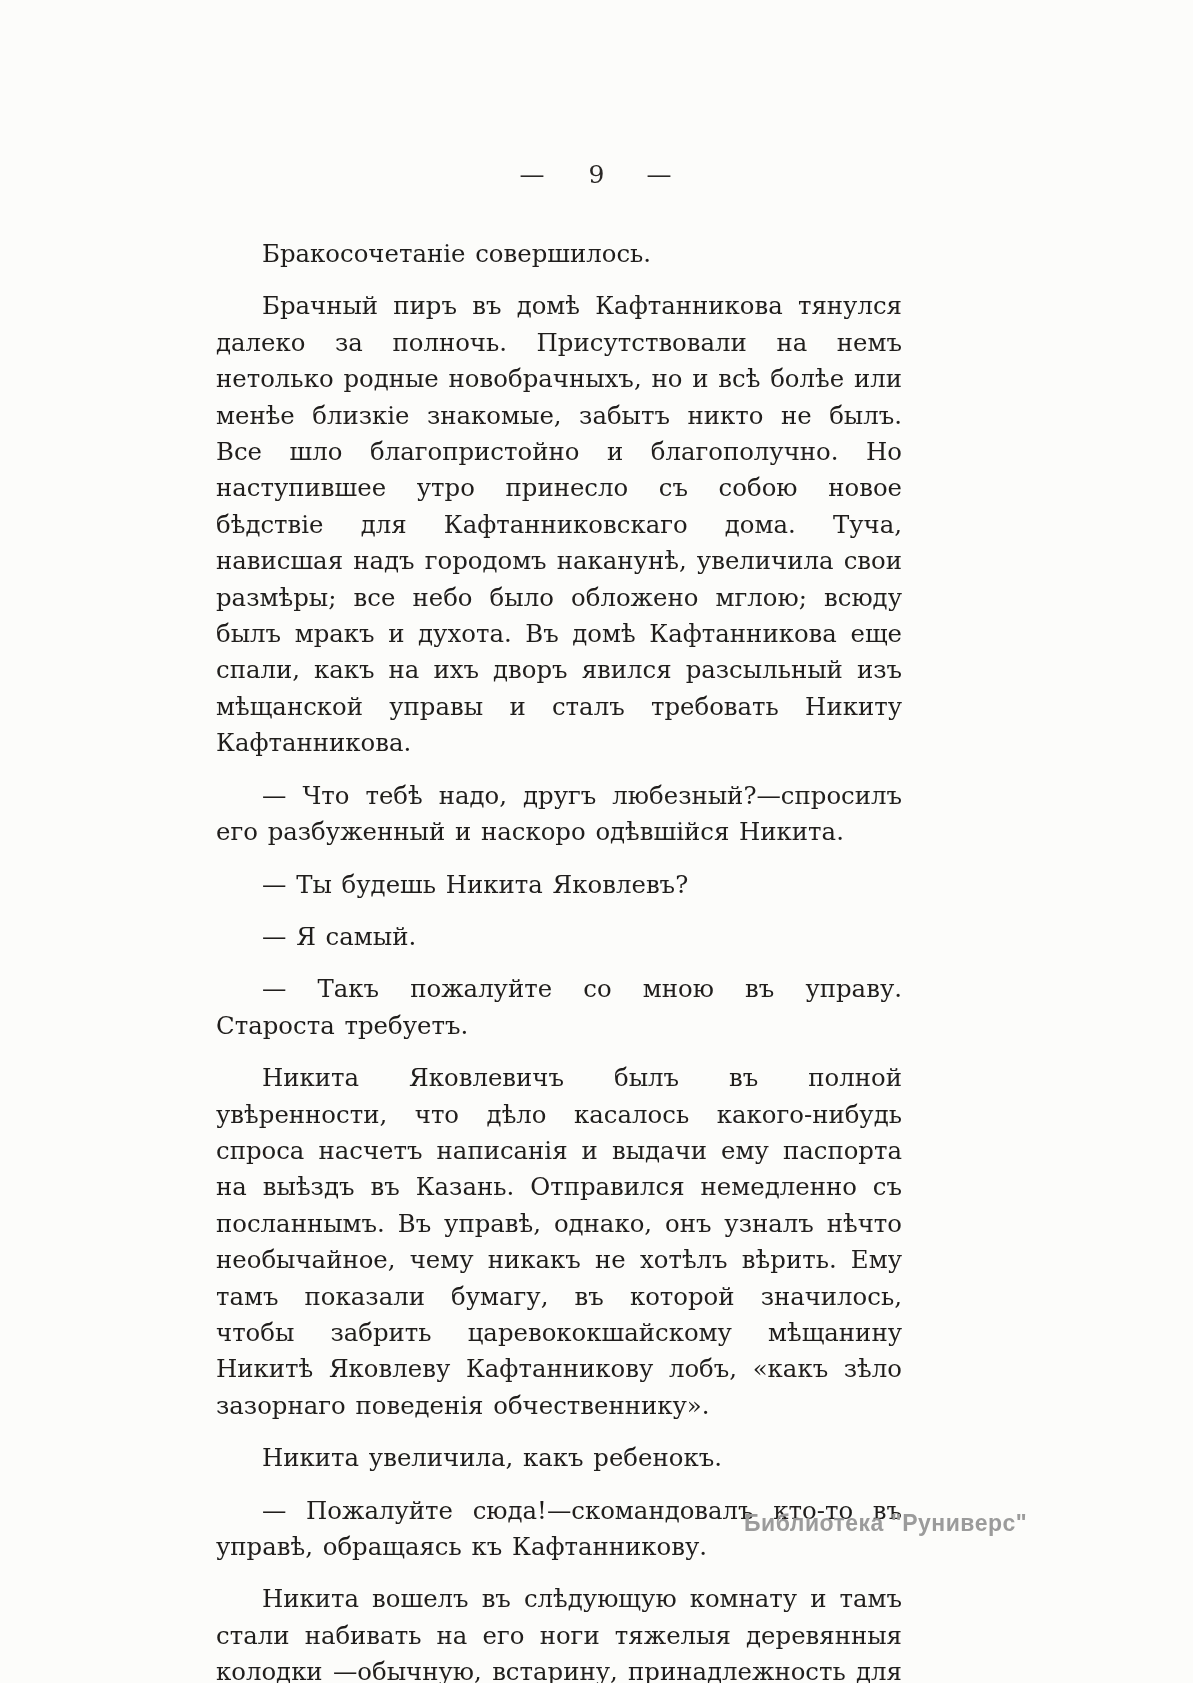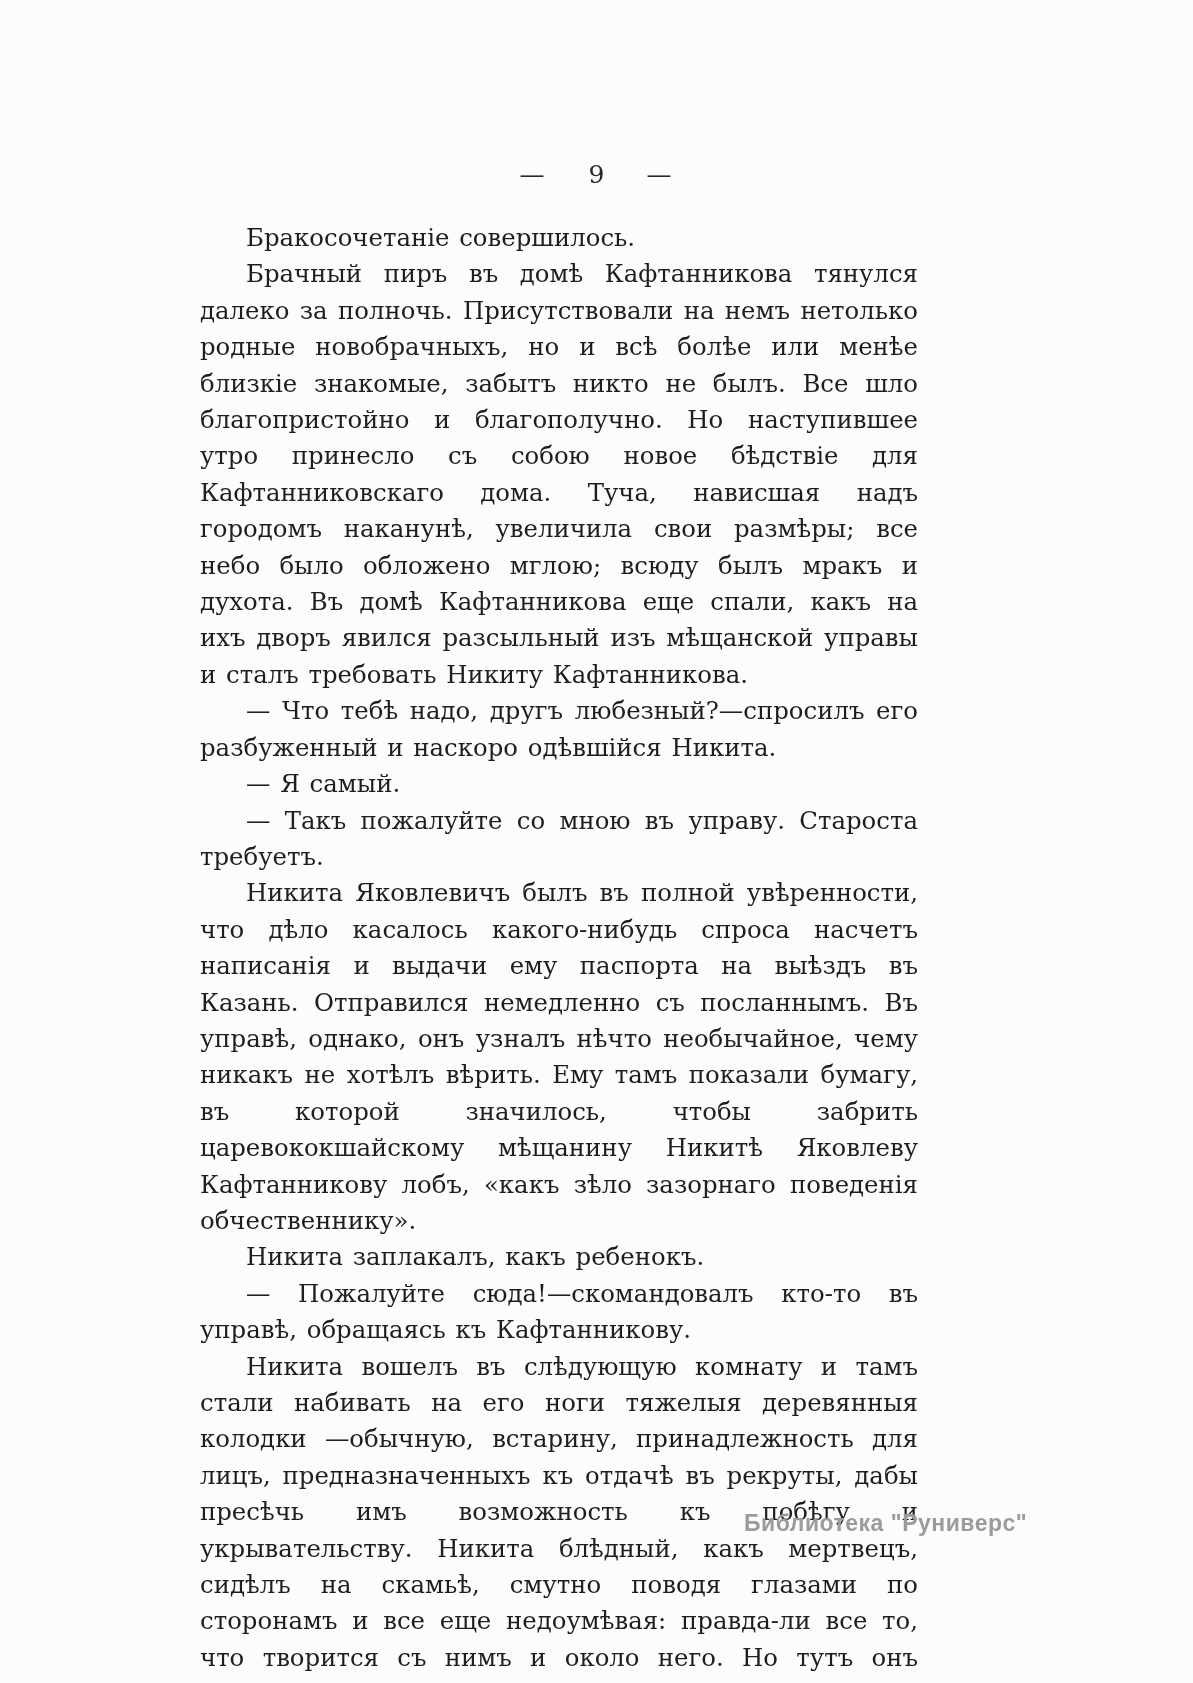--- a/index.html
+++ b/index.html
@@ -33,21 +33,21 @@
   .page-header .dash {
     letter-spacing: 2px;
   }
   .text-column {
     position: absolute;
     left: 200px;
     top: 220px;
     width: 718px;
   }
   .para {
-    margin: 0;
+    margin: 16px;
     font-size: 24.4px;
     line-height: 36.4px;
     text-align: justify;
     text-indent: 46px;
     word-spacing: 2px;
     color: #201e1c;
   }
   .watermark {
     position: absolute;
     left: 744px;
@@ -67,23 +67,24 @@
   <div class="page-header">
     <span class="dash">—</span>
     <span class="num">9</span>
     <span class="dash">—</span>
   </div>
 
   <div class="text-column">
       <p class="para">Бракосочетаніе совершилось.</p>
       <p class="para">Брачный пиръ въ домѣ Кафтанникова тянулся далеко за полночь. Присутствовали на немъ нетолько родные новобрачныхъ, но и всѣ болѣе или менѣе близкіе знакомые, забытъ никто не былъ. Все шло благопристойно и благополучно. Но наступившее утро принесло съ собою новое бѣдствіе для Кафтанниковскаго дома. Туча, нависшая надъ городомъ наканунѣ, увеличила свои размѣры; все небо было обложено мглою; всюду былъ мракъ и духота. Въ домѣ Кафтанникова еще спали, какъ на ихъ дворъ явился разсыльный изъ мѣщанской управы и сталъ требовать Никиту Кафтанникова.</p>
       <p class="para">— Что тебѣ надо, другъ любезный?—спросилъ его разбуженный и наскоро одѣвшійся Никита.</p>
+      <p class="para">— Ты будешь Никита Яковлевъ?</p>
       <p class="para">— Я самый.</p>
       <p class="para">— Такъ пожалуйте со мною въ управу. Староста требуетъ.</p>
       <p class="para">Никита Яковлевичъ былъ въ полной увѣренности, что дѣло касалось какого-нибудь спроса насчетъ написанія и выдачи ему паспорта на выѣздъ въ Казань. Отправился немедленно съ посланнымъ. Въ управѣ, однако, онъ узналъ нѣчто необычайное, чему никакъ не хотѣлъ вѣрить. Ему тамъ показали бумагу, въ которой значилось, чтобы забрить царевококшайскому мѣщанину Никитѣ Яковлеву Кафтанникову лобъ, «какъ зѣло зазорнаго поведенія обчественнику».</p>
-      <p class="para">Никита заплакалъ, какъ ребенокъ.</p>
+      <p class="para">Никита увеличила, какъ ребенокъ.</p>
       <p class="para">— Пожалуйте сюда!—скомандовалъ кто-то въ управѣ, обращаясь къ Кафтанникову.</p>
       <p class="para">Никита вошелъ въ слѣдующую комнату и тамъ стали набивать на его ноги тяжелыя деревянныя колодки —обычную, встарину, принадлежность для лицъ, предназначенныхъ къ отдачѣ въ рекруты, дабы пресѣчь имъ возможность къ побѣгу и укрывательству. Никита блѣдный, какъ мертвецъ, сидѣлъ на скамьѣ, смутно поводя глазами по сторонамъ и все еще недоумѣвая: правда-ли все то, что творится съ нимъ и около него. Но тутъ онъ вдругъ вспомнилъ свою встрѣчу съ Пчелинымъ, его угрожающія слова и—опять, схватившись за голову, залился слезами.</p>
     </div>
 
   <div class="watermark">Библиотека "Руниверс"</div>
 
 </div>
 
 </body></html>

